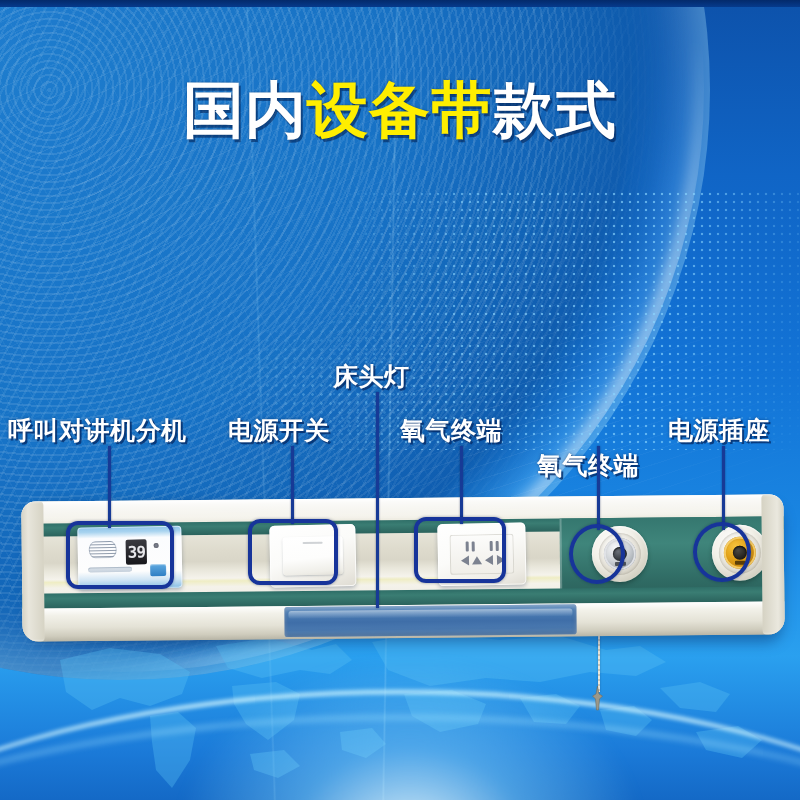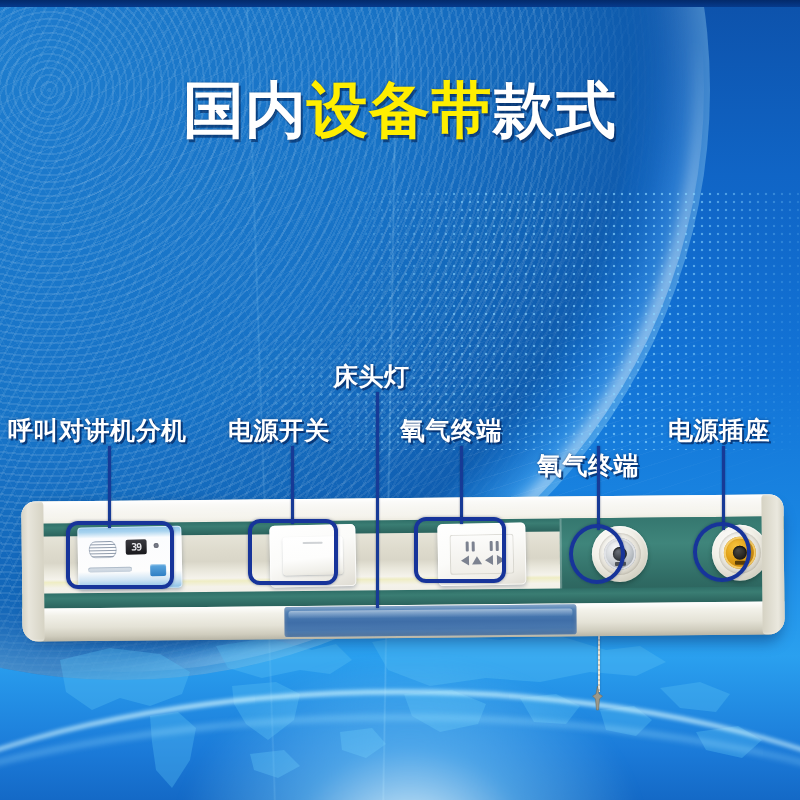--- a/index.html
+++ b/index.html
@@ -260,24 +260,24 @@
     transform:rotate(-0.6deg);
   }
   .ic-grille{
     position:absolute;left:11px;top:14px;width:28px;height:17px;
     background:
       repeating-linear-gradient(0deg, rgba(110,125,145,.75) 0 1px, rgba(255,255,255,0) 1px 3px);
     border:1px solid rgba(130,145,165,.5);
     border-radius:7px/9px;
   }
   .ic-display{
-    position:absolute;left:48px;top:13px;width:21px;height:15px;
+    position:absolute;left:48px;top:13px;width:21px;height:25px;
     background:linear-gradient(180deg,#3a3a40,#18181c);
     border-radius:2px;
-    color:#e6e6ea;font-size:10px;font-weight:bold;
+    color:#e6e6ea;font-size:16px;font-weight:bold;
     display:flex;align-items:center;justify-content:center;
     font-family:"DejaVu Sans Mono","Liberation Mono",monospace;
     letter-spacing:-1px;
   }
   .ic-dot{
     position:absolute;left:76px;top:17px;width:5px;height:5px;border-radius:50%;
     background:#7d8290;box-shadow:inset 0 0 2px rgba(0,0,0,.5);
   }
   .ic-btn{
     position:absolute;left:72px;top:38px;width:16px;height:12px;border-radius:2px;

